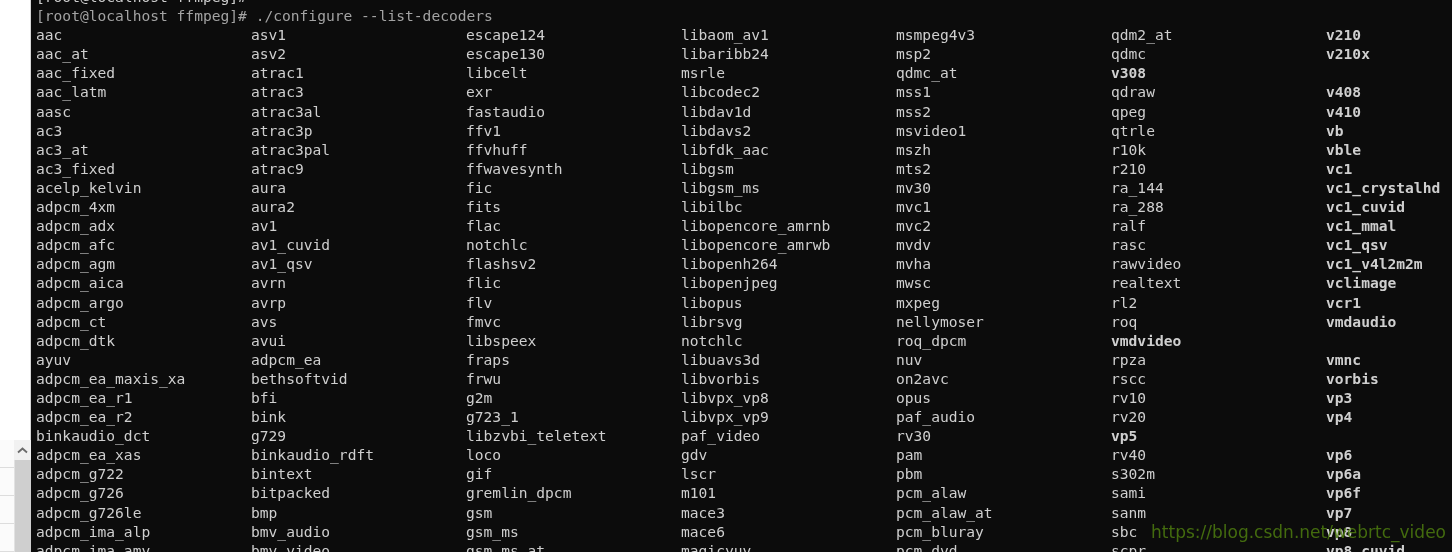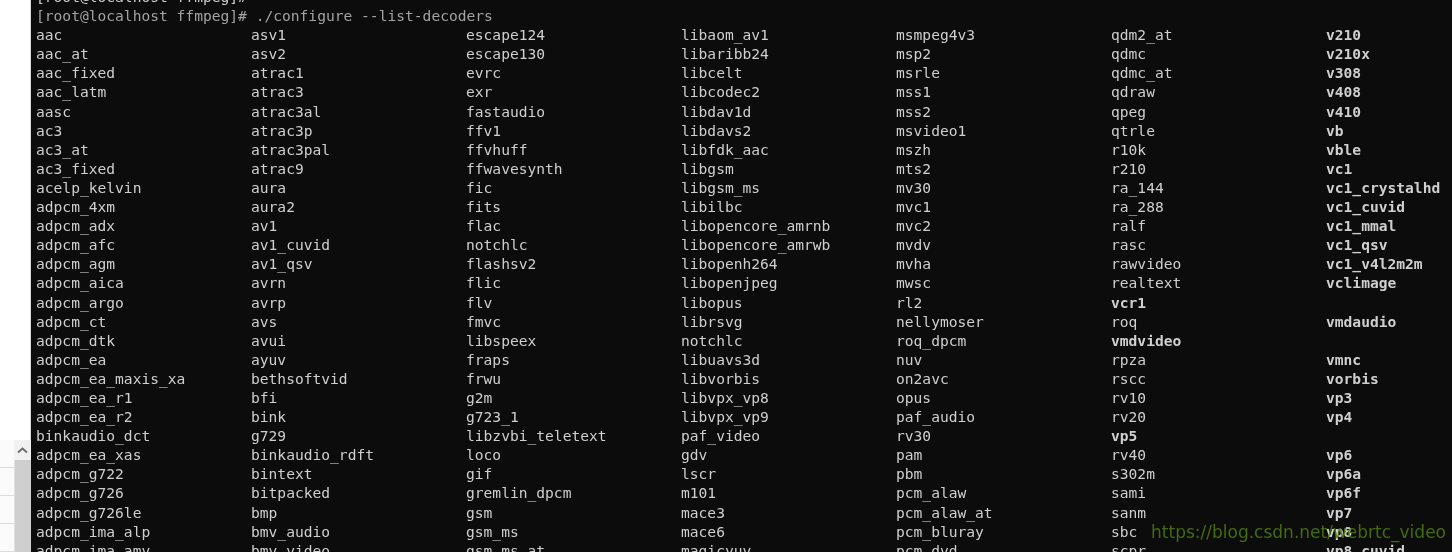--- a/index.html
+++ b/index.html
@@ -136,36 +136,36 @@
   <div class="terminal">
     <div class="term-inner">
 
       <div class="term-line">[root@localhost ffmpeg]#</div>
 
       <div class="prompt-line">[root@localhost ffmpeg]# ./configure --list-decoders</div>
 
       <div id="decoder-rows">
           <div class="term-row"><span class="cell">aac</span><span class="cell">asv1</span><span class="cell">escape124</span><span class="cell">libaom_av1</span><span class="cell">msmpeg4v3</span><span class="cell">qdm2_at</span><span class="cell last">v210</span></div>
           <div class="term-row"><span class="cell">aac_at</span><span class="cell">asv2</span><span class="cell">escape130</span><span class="cell">libaribb24</span><span class="cell">msp2</span><span class="cell">qdmc</span><span class="cell last">v210x</span></div>
-          <div class="term-row"><span class="cell">aac_fixed</span><span class="cell">atrac1</span><span class="cell">evrc</span><span class="cell">libcelt</span><span class="cell">msrle</span><span class="cell">qdmc_at</span><span class="cell last">v308</span></div>
+          <div class="term-row"><span class="cell">aac_fixed</span><span class="cell">atrac1</span><span class="cell">libcelt</span><span class="cell">msrle</span><span class="cell">qdmc_at</span><span class="cell last">v308</span></div>
           <div class="term-row"><span class="cell">aac_latm</span><span class="cell">atrac3</span><span class="cell">exr</span><span class="cell">libcodec2</span><span class="cell">mss1</span><span class="cell">qdraw</span><span class="cell last">v408</span></div>
           <div class="term-row"><span class="cell">aasc</span><span class="cell">atrac3al</span><span class="cell">fastaudio</span><span class="cell">libdav1d</span><span class="cell">mss2</span><span class="cell">qpeg</span><span class="cell last">v410</span></div>
           <div class="term-row"><span class="cell">ac3</span><span class="cell">atrac3p</span><span class="cell">ffv1</span><span class="cell">libdavs2</span><span class="cell">msvideo1</span><span class="cell">qtrle</span><span class="cell last">vb</span></div>
           <div class="term-row"><span class="cell">ac3_at</span><span class="cell">atrac3pal</span><span class="cell">ffvhuff</span><span class="cell">libfdk_aac</span><span class="cell">mszh</span><span class="cell">r10k</span><span class="cell last">vble</span></div>
           <div class="term-row"><span class="cell">ac3_fixed</span><span class="cell">atrac9</span><span class="cell">ffwavesynth</span><span class="cell">libgsm</span><span class="cell">mts2</span><span class="cell">r210</span><span class="cell last">vc1</span></div>
           <div class="term-row"><span class="cell">acelp_kelvin</span><span class="cell">aura</span><span class="cell">fic</span><span class="cell">libgsm_ms</span><span class="cell">mv30</span><span class="cell">ra_144</span><span class="cell last">vc1_crystalhd</span></div>
           <div class="term-row"><span class="cell">adpcm_4xm</span><span class="cell">aura2</span><span class="cell">fits</span><span class="cell">libilbc</span><span class="cell">mvc1</span><span class="cell">ra_288</span><span class="cell last">vc1_cuvid</span></div>
           <div class="term-row"><span class="cell">adpcm_adx</span><span class="cell">av1</span><span class="cell">flac</span><span class="cell">libopencore_amrnb</span><span class="cell">mvc2</span><span class="cell">ralf</span><span class="cell last">vc1_mmal</span></div>
           <div class="term-row"><span class="cell">adpcm_afc</span><span class="cell">av1_cuvid</span><span class="cell">notchlc</span><span class="cell">libopencore_amrwb</span><span class="cell">mvdv</span><span class="cell">rasc</span><span class="cell last">vc1_qsv</span></div>
           <div class="term-row"><span class="cell">adpcm_agm</span><span class="cell">av1_qsv</span><span class="cell">flashsv2</span><span class="cell">libopenh264</span><span class="cell">mvha</span><span class="cell">rawvideo</span><span class="cell last">vc1_v4l2m2m</span></div>
           <div class="term-row"><span class="cell">adpcm_aica</span><span class="cell">avrn</span><span class="cell">flic</span><span class="cell">libopenjpeg</span><span class="cell">mwsc</span><span class="cell">realtext</span><span class="cell last">vclimage</span></div>
-          <div class="term-row"><span class="cell">adpcm_argo</span><span class="cell">avrp</span><span class="cell">flv</span><span class="cell">libopus</span><span class="cell">rl2</span><span class="cell last">vcr1</span></div>
+          <div class="term-row"><span class="cell">adpcm_argo</span><span class="cell">avrp</span><span class="cell">flv</span><span class="cell">libopus</span><span class="cell">mxpeg</span><span class="cell">rl2</span><span class="cell last">vcr1</span></div>
           <div class="term-row"><span class="cell">adpcm_ct</span><span class="cell">avs</span><span class="cell">fmvc</span><span class="cell">librsvg</span><span class="cell">nellymoser</span><span class="cell">roq</span><span class="cell last">vmdaudio</span></div>
           <div class="term-row"><span class="cell">adpcm_dtk</span><span class="cell">avui</span><span class="cell">libspeex</span><span class="cell">notchlc</span><span class="cell">roq_dpcm</span><span class="cell last">vmdvideo</span></div>
-          <div class="term-row"><span class="cell">adpcm_ea</span><span class="cell">ayuv</span><span class="cell">fraps</span><span class="cell">libuavs3d</span><span class="cell">nuv</span><span class="cell">rpza</span><span class="cell last">vmnc</span></div>
+          <div class="term-row"><span class="cell">ayuv</span><span class="cell">adpcm_ea</span><span class="cell">fraps</span><span class="cell">libuavs3d</span><span class="cell">nuv</span><span class="cell">rpza</span><span class="cell last">vmnc</span></div>
           <div class="term-row"><span class="cell">adpcm_ea_maxis_xa</span><span class="cell">bethsoftvid</span><span class="cell">frwu</span><span class="cell">libvorbis</span><span class="cell">on2avc</span><span class="cell">rscc</span><span class="cell last">vorbis</span></div>
           <div class="term-row"><span class="cell">adpcm_ea_r1</span><span class="cell">bfi</span><span class="cell">g2m</span><span class="cell">libvpx_vp8</span><span class="cell">opus</span><span class="cell">rv10</span><span class="cell last">vp3</span></div>
           <div class="term-row"><span class="cell">adpcm_ea_r2</span><span class="cell">bink</span><span class="cell">g723_1</span><span class="cell">libvpx_vp9</span><span class="cell">paf_audio</span><span class="cell">rv20</span><span class="cell last">vp4</span></div>
           <div class="term-row"><span class="cell">binkaudio_dct</span><span class="cell">g729</span><span class="cell">libzvbi_teletext</span><span class="cell">paf_video</span><span class="cell">rv30</span><span class="cell last">vp5</span></div>
           <div class="term-row"><span class="cell">adpcm_ea_xas</span><span class="cell">binkaudio_rdft</span><span class="cell">loco</span><span class="cell">gdv</span><span class="cell">pam</span><span class="cell">rv40</span><span class="cell last">vp6</span></div>
           <div class="term-row"><span class="cell">adpcm_g722</span><span class="cell">bintext</span><span class="cell">gif</span><span class="cell">lscr</span><span class="cell">pbm</span><span class="cell">s302m</span><span class="cell last">vp6a</span></div>
           <div class="term-row"><span class="cell">adpcm_g726</span><span class="cell">bitpacked</span><span class="cell">gremlin_dpcm</span><span class="cell">m101</span><span class="cell">pcm_alaw</span><span class="cell">sami</span><span class="cell last">vp6f</span></div>
           <div class="term-row"><span class="cell">adpcm_g726le</span><span class="cell">bmp</span><span class="cell">gsm</span><span class="cell">mace3</span><span class="cell">pcm_alaw_at</span><span class="cell">sanm</span><span class="cell last">vp7</span></div>
           <div class="term-row"><span class="cell">adpcm_ima_alp</span><span class="cell">bmv_audio</span><span class="cell">gsm_ms</span><span class="cell">mace6</span><span class="cell">pcm_bluray</span><span class="cell">sbc</span><span class="cell last">vp8</span></div>
           <div class="term-row"><span class="cell">adpcm_ima_amv</span><span class="cell">bmv_video</span><span class="cell">gsm_ms_at</span><span class="cell">magicyuv</span><span class="cell">pcm_dvd</span><span class="cell">scpr</span><span class="cell last">vp8_cuvid</span></div>

